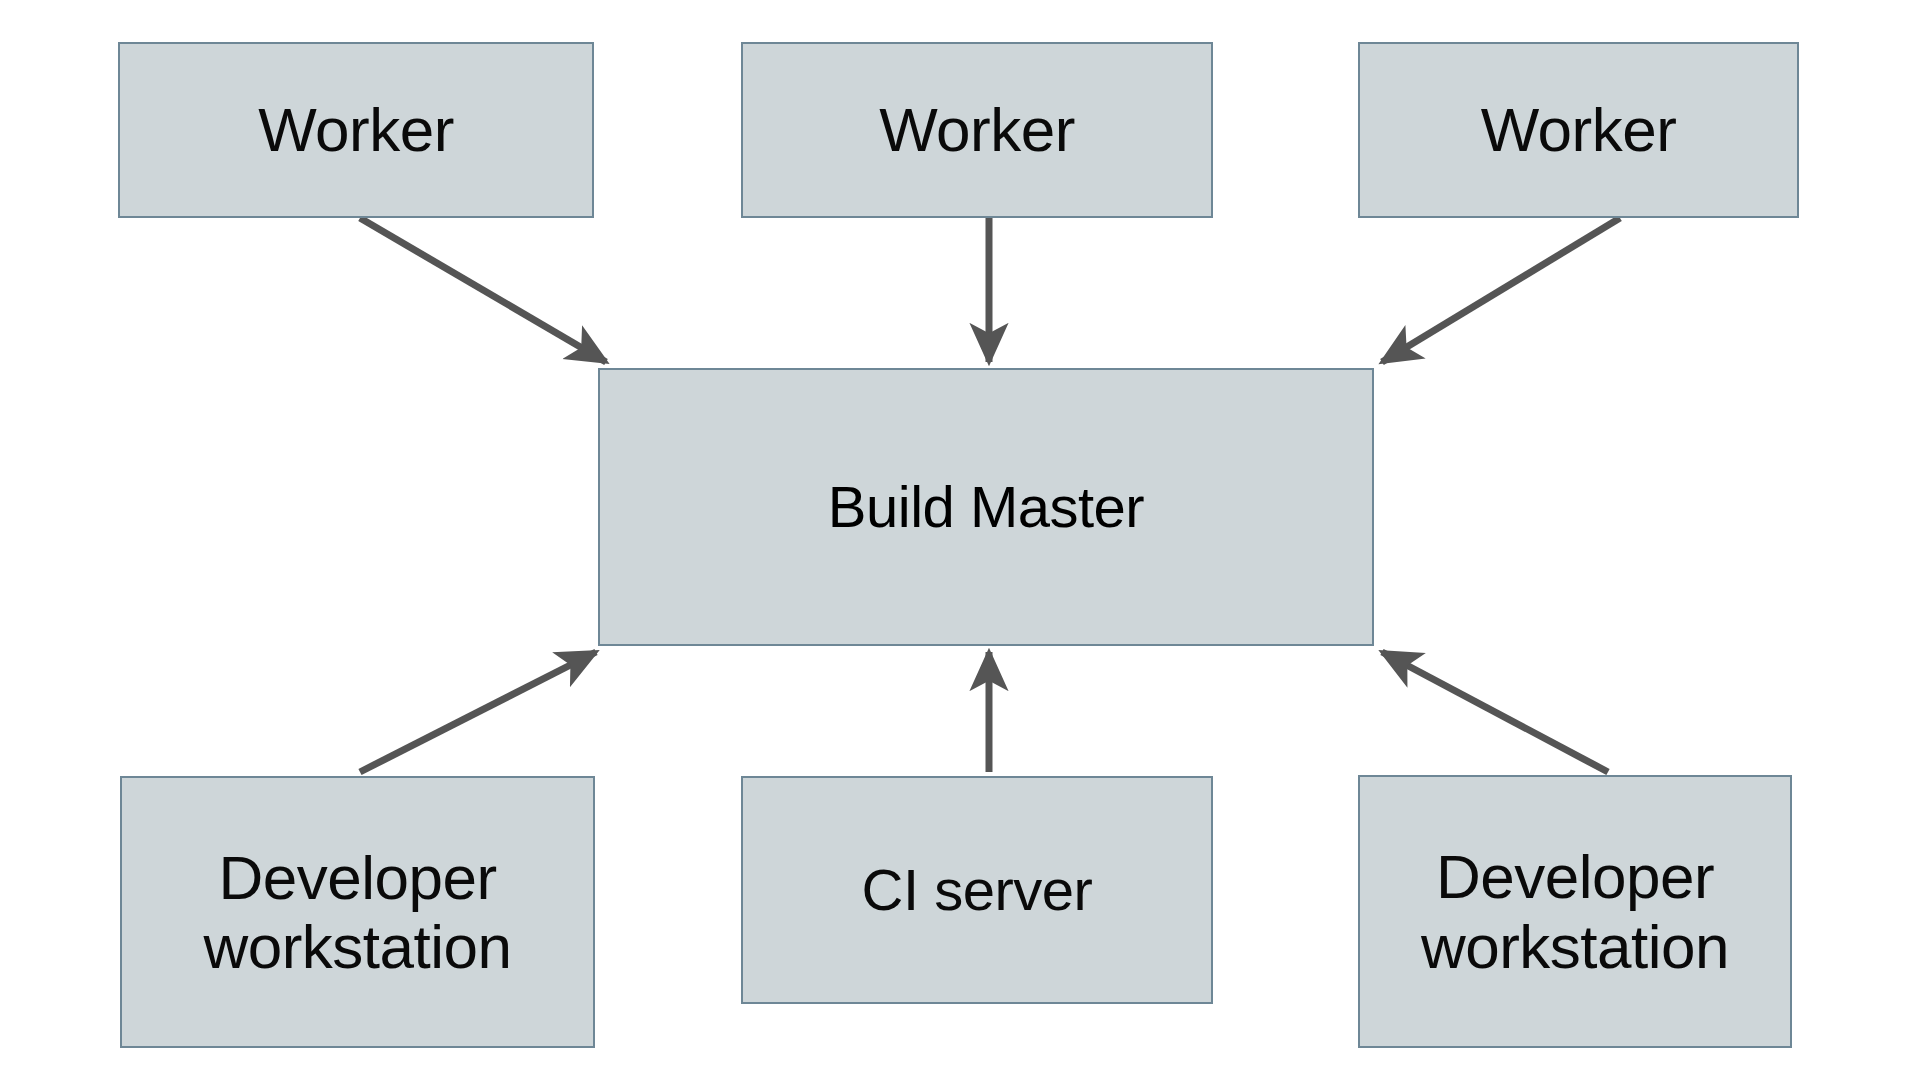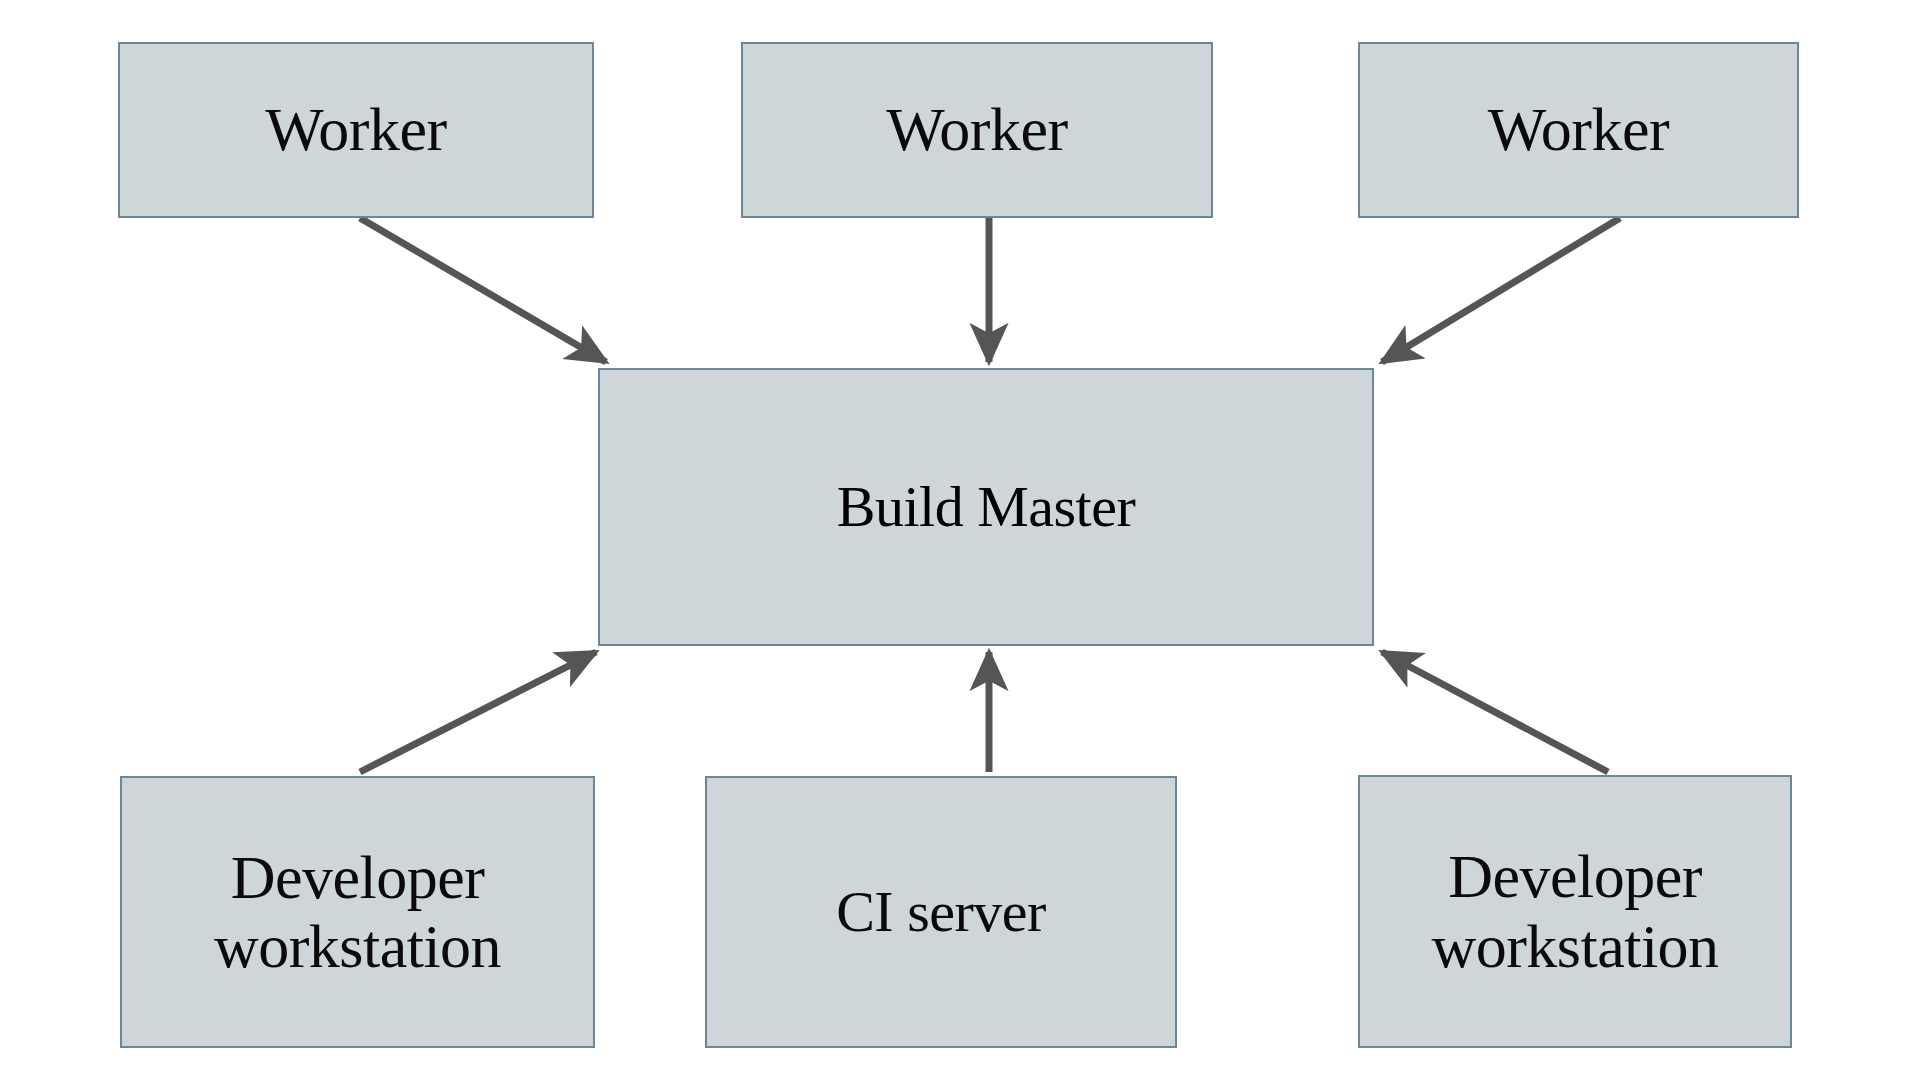--- a/index.html
+++ b/index.html
@@ -32,21 +32,21 @@
     box-sizing: border-box;
     background: #ced6d9;
     border: 2px solid #6e8796;
     display: flex;
     align-items: center;
     justify-content: center;
     text-align: center;
   }
   .node-label {
     color: #0a0a0a;
-    font-family: Liberation Serif, serif;
+    font-family: Liberation Sans, sans-serif;
     font-weight: 400;
     line-height: 1.12;
     letter-spacing: -0.5px;
     white-space: pre-line;
   }
   .size-lg { font-size: 62px; }
   .size-md { font-size: 58px; }
 </style>
 </head>
 <body>
@@ -79,21 +79,21 @@
       <div class="node-box" style="left: 1358px; top: 42px; width: 441px; height: 176px; background: rgb(206, 214, 217); border-color: rgb(110, 135, 150);">
         <div class="node-label size-lg" style="color: rgb(10, 10, 10);">Worker</div>
       </div>
       <div class="node-box" style="left: 598px; top: 368px; width: 776px; height: 278px; background: rgb(206, 214, 217); border-color: rgb(110, 135, 150);">
         <div class="node-label size-md" style="color: #000000;">Build Master</div>
       </div>
       <div class="node-box" style="left: 120px; top: 776px; width: 475px; height: 272px; background: rgb(206, 214, 217); border-color: rgb(110, 135, 150);">
         <div class="node-label size-lg" style="color: rgb(10, 10, 10);">Developer
 workstation</div>
       </div>
-      <div class="node-box" style="left: 705px; top: 776px; width: 472px; height: 272px; background: rgb(206, 214, 217); border-color: rgb(110, 135, 150);">
+      <div class="node-box" style="left: 741px; top: 776px; width: 472px; height: 228px; background: rgb(206, 214, 217); border-color: rgb(110, 135, 150);">
         <div class="node-label size-md" style="color: rgb(10, 10, 10);">CI server</div>
       </div>
       <div class="node-box" style="left: 1358px; top: 775px; width: 434px; height: 273px; background: rgb(206, 214, 217); border-color: rgb(110, 135, 150);">
         <div class="node-label size-lg" style="color: rgb(10, 10, 10);">Developer
 workstation</div>
       </div>
     </div>
 
 </div>
 

